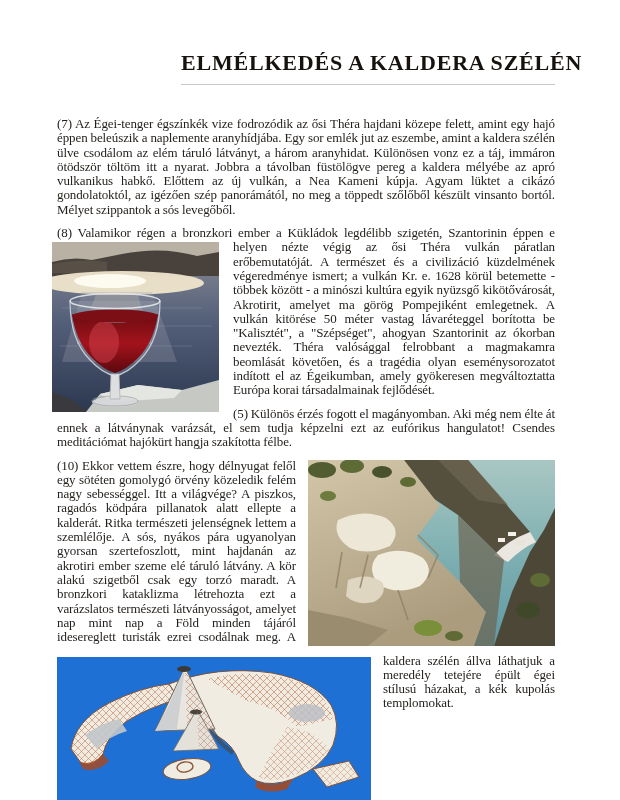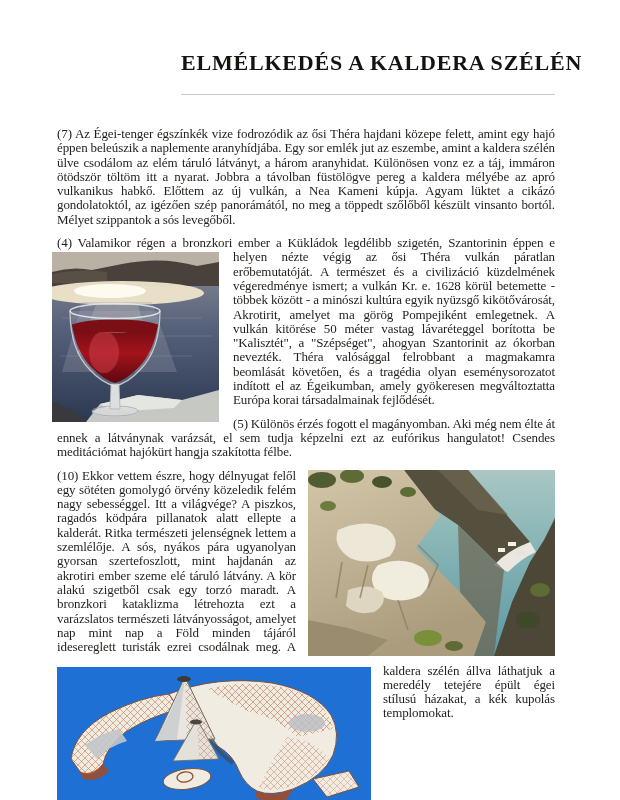--- a/index.html
+++ b/index.html
@@ -12,21 +12,21 @@
     font-family:"Liberation Serif", serif;
     color:#211d19;
   }
   .content{
     box-sizing:border-box;
     padding:50px 65px 0 57px;
   }
   .titlebox{
     width:374px;
     margin:0 0 0 auto;
-    padding-bottom:18px;
+    padding-bottom:8px;
     border-bottom:1px solid #c8c8c8;
     text-align:right;
   }
   .titlebox h1{
     margin:0;
     font-size:22px;
     font-weight:600;
     letter-spacing:0.8px;
     white-space:nowrap;
     color:#16120e;
@@ -73,21 +73,21 @@
   <div class="content">
 
     <header class="titlebox">
       <h1>ELMÉLKEDÉS A KALDERA SZÉLÉN</h1>
     </header>
 
     <div class="body-text">
 
       <p class="para"><span>(7) Az Égei-tenger égszínkék vize fodrozódik az ősi Théra hajdani közepe felett, amint egy hajó éppen beleúszik a naplemente aranyhídjába. Egy sor emlék jut az eszembe, amint a kaldera szélén ülve csodálom az elém táruló látványt, a három aranyhidat. Különösen vonz ez a táj, immáron ötödször töltöm itt a nyarat. Jobbra a távolban füstölögve pereg a kaldera mélyébe az apró vulkanikus habkő. Előttem az új vulkán, a Nea Kameni kúpja. Agyam lüktet a cikázó gondolatoktól, az igézően szép panorámától, no meg a töppedt szőlőből készült vinsanto bortól. Mélyet szippantok a sós levegőből.</span></p>
 
-      <p class="para"><span class="first-line">(4) Valamikor régen a bronzkori ember a Kükládok legdélibb szigetén, Szantorinin éppen e</span><span class="fig float-wine">
+      <p class="para"><span class="first-line">(8) Valamikor régen a bronzkori ember a Kükládok legdélibb szigetén, Szantorinin éppen e</span><span class="fig float-wine">
         <svg viewBox="0 0 167 170" width="167" height="170">
           <defs>
             <linearGradient id="wsea" x1="0" y1="0" x2="0" y2="1">
               <stop offset="0" stop-color="#8d8f96"></stop>
               <stop offset="0.45" stop-color="#55607a"></stop>
               <stop offset="1" stop-color="#2c3850"></stop>
             </linearGradient>
             <linearGradient id="wwine" x1="0" y1="0" x2="0" y2="1">
               <stop offset="0" stop-color="#6d0c12"></stop>
               <stop offset="0.5" stop-color="#a3131c"></stop>

